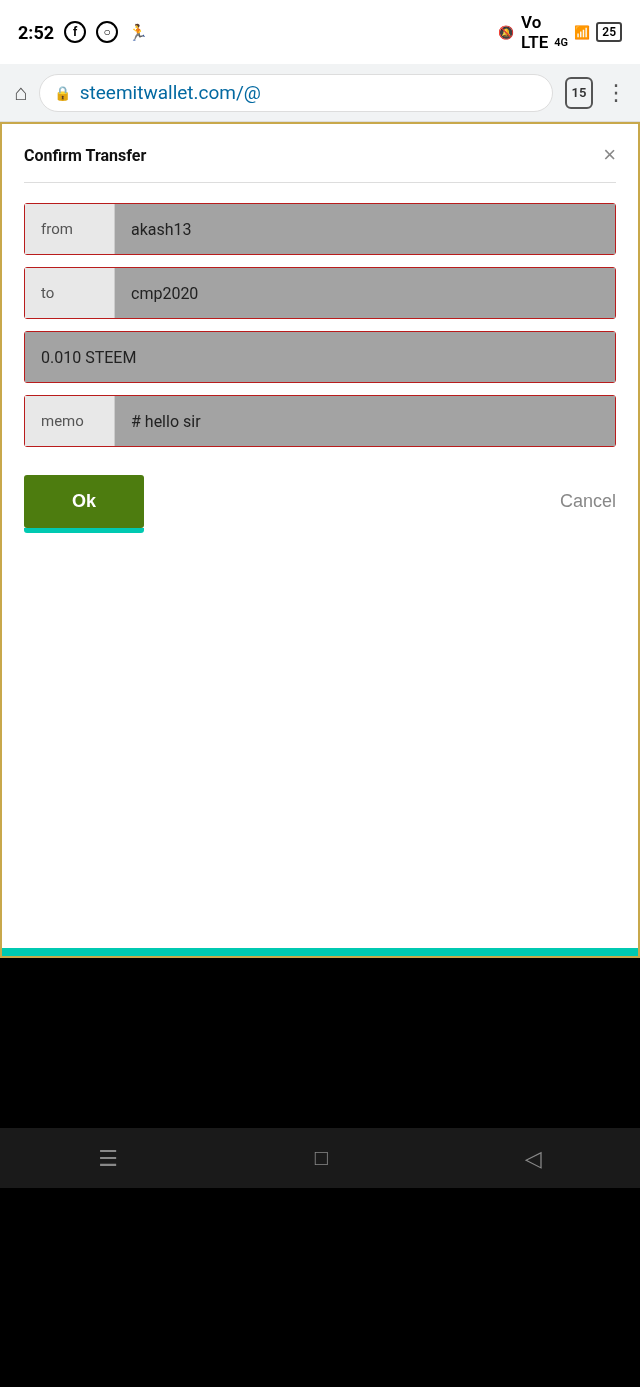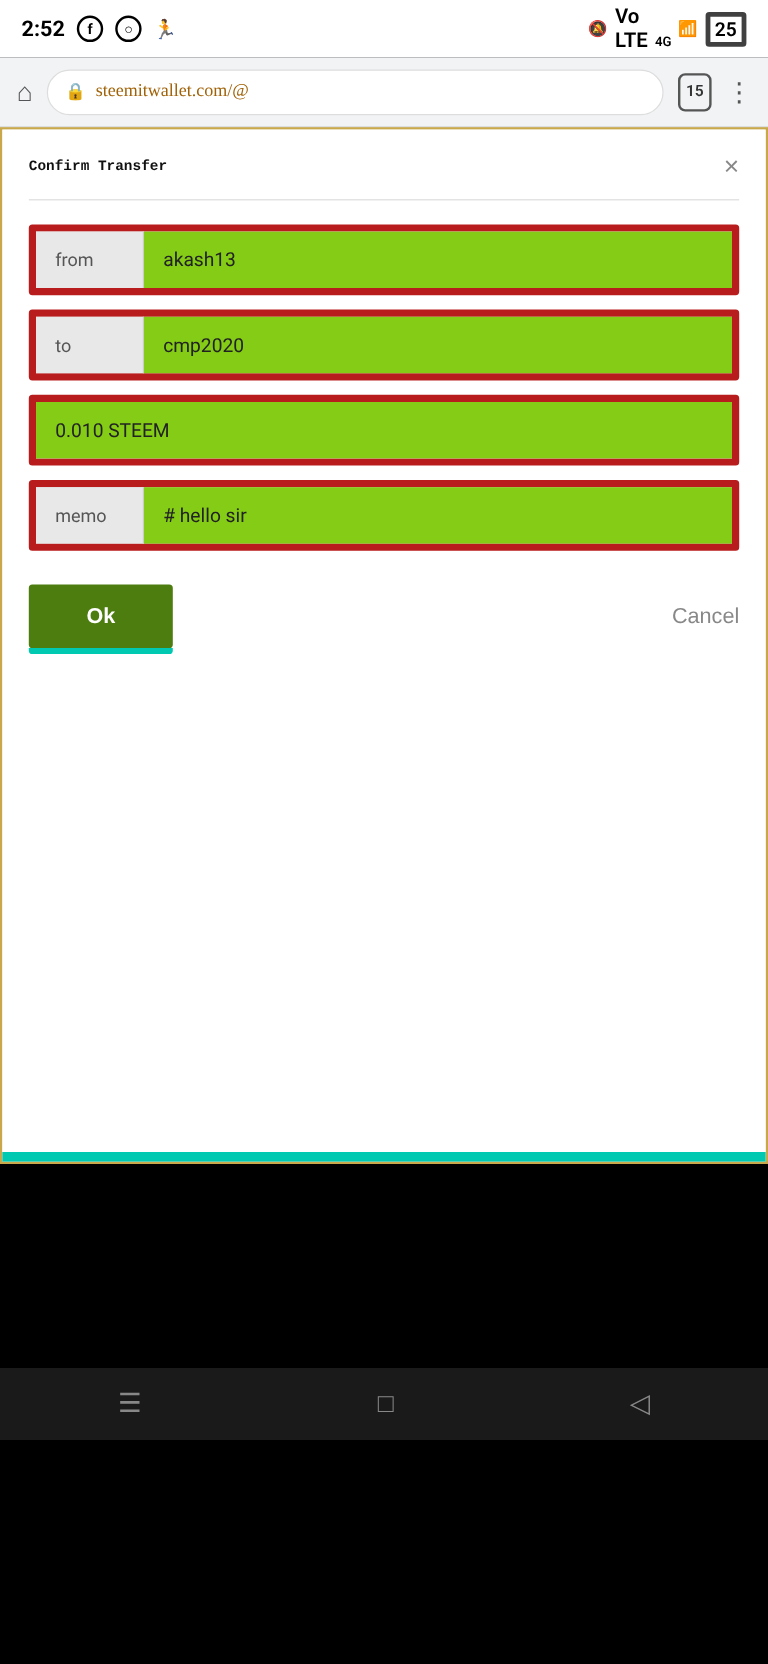--- a/index.html
+++ b/index.html
@@ -9,21 +9,21 @@
       width: 640px;
       height: 1387px;
       background: #000;
       font-family: -apple-system, BlinkMacSystemFont, 'Segoe UI', Roboto, sans-serif;
       overflow: hidden;
     }
 
     
     .status-bar {
       background: #fff;
-      height: 48px;
+      height: 64px;
       display: flex;
       align-items: center;
       justify-content: space-between;
       padding: 0 18px;
     }
 
     .status-left {
       display: flex;
       align-items: center;
       gap: 10px;
@@ -49,24 +49,24 @@
     }
 
     .status-right {
       display: flex;
       align-items: center;
       gap: 6px;
       font-size: 13px;
     }
 
     .battery-box {
-      border: 4px solid #404040;
+      border: 2px solid #404040;
       border-radius: 3px;
       padding: 1px 4px;
-      font-size: 16px;
+      font-size: 12px;
       font-weight: 600;
     }
 
     
     .browser-bar {
       background: #f1f3f4;
       height: 58px;
       display: flex;
       align-items: center;
       padding: 0 14px;
@@ -90,23 +90,22 @@
       padding: 0 14px;
       gap: 8px;
     }
 
     .lock-icon {
       font-size: 14px;
       color: #555;
     }
 
     .address-text {
-      font-size: 15px;
-      color: #a16207;
-      font-family: Liberation Serif, serif;
+      font-size: 19px;
+      color: #0369a1;
     }
 
     .tab-count {
       width: 28px;
       height: 32px;
       border: 2px solid #555;
       border-radius: 6px;
       display: flex;
       align-items: center;
       justify-content: center;
@@ -136,24 +135,23 @@
     }
 
     .dialog-header {
       display: flex;
       align-items: center;
       justify-content: space-between;
       margin-bottom: 16px;
     }
 
     .dialog-title {
-      font-size: 12px;
+      font-size: 16px;
       font-weight: 700;
       color: #111;
-      font-family: Liberation Mono, monospace;
     }
 
     .close-btn {
       font-size: 22px;
       color: #888;
       cursor: pointer;
       background: none;
       border: none;
       line-height: 1;
     }
@@ -162,21 +160,21 @@
       height: 1px;
       background: #ddd;
       margin-bottom: 20px;
     }
 
     
     .form-row {
       display: flex;
       align-items: stretch;
       margin-bottom: 12px;
-      border: 6px solid #b91c1c;
+      border: 1px solid #b91c1c;
       border-radius: 3px;
       background: #f5f5f5;
       min-height: 52px;
     }
 
     .form-label {
       background: #e8e8e8;
       border-right: 1px solid #ccc;
       padding: 14px 16px;
       font-size: 15px;
@@ -186,21 +184,21 @@
       align-items: center;
     }
 
     .form-value {
       padding: 14px 16px;
       font-size: 16px;
       color: #222;
       display: flex;
       align-items: center;
       flex: 1;
-      background: #84cc16;
+      background: #a3a3a3;
     }
 
     
     .button-row {
       display: flex;
       align-items: center;
       justify-content: space-between;
       margin-top: 28px;
       padding-bottom: 20px;
     }

